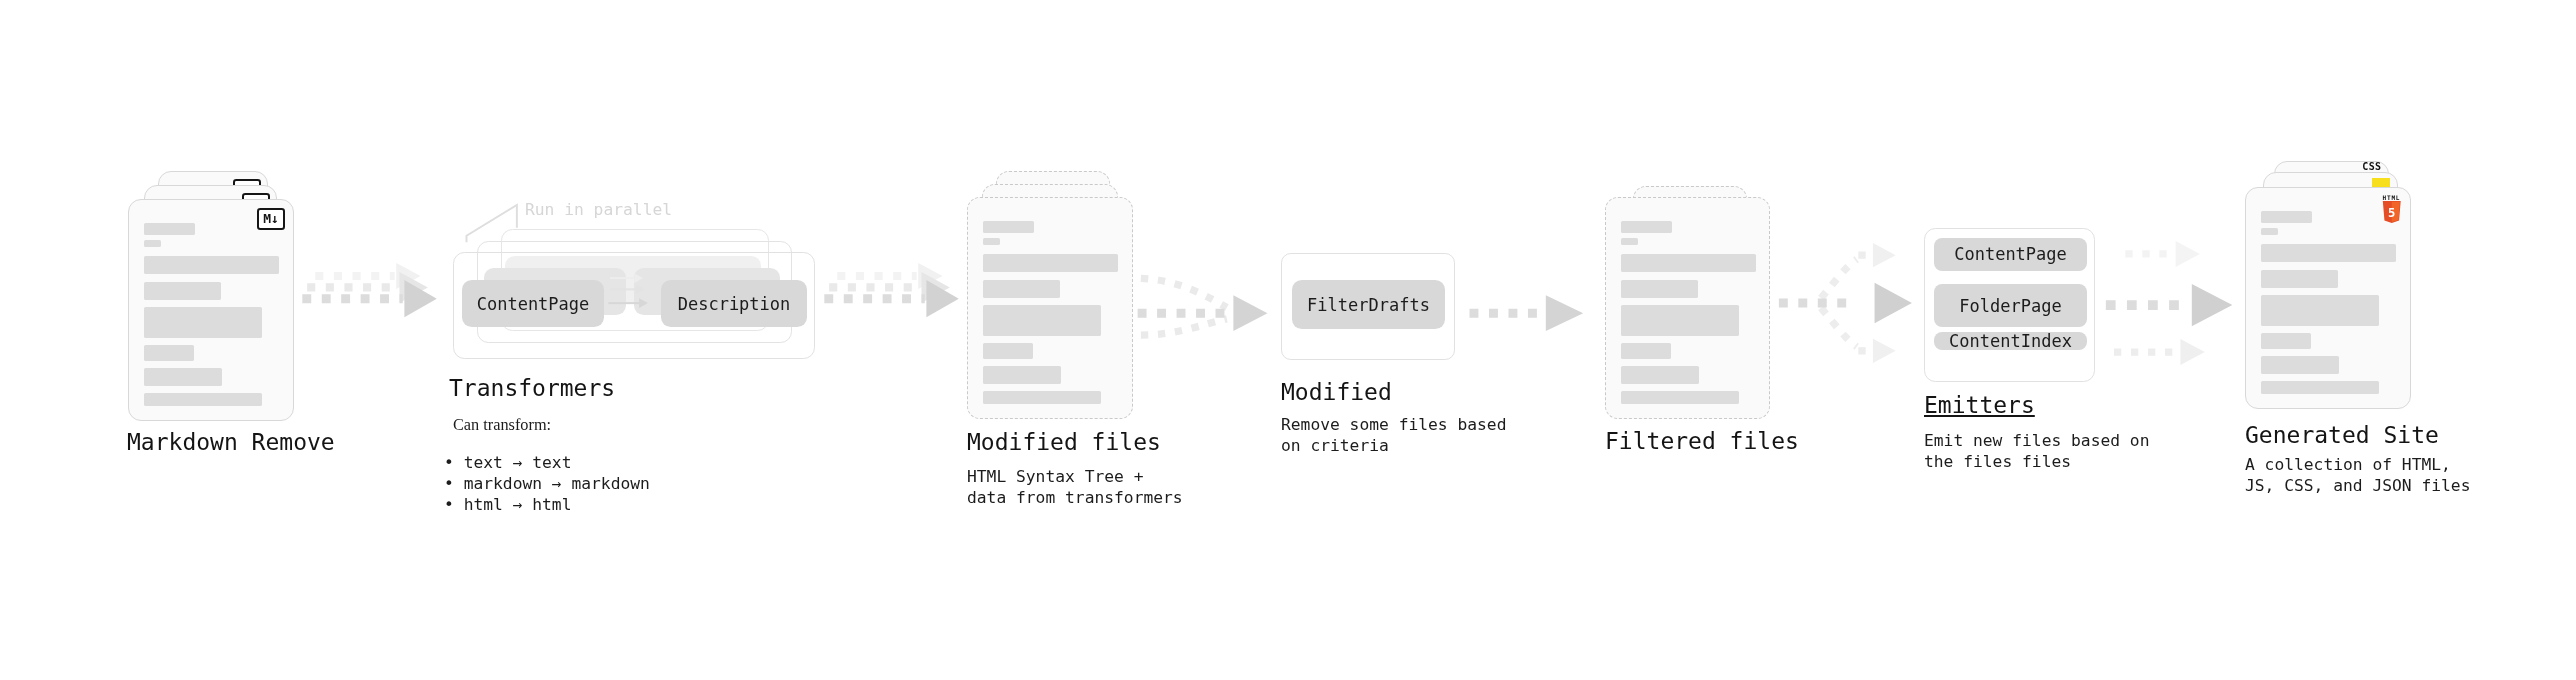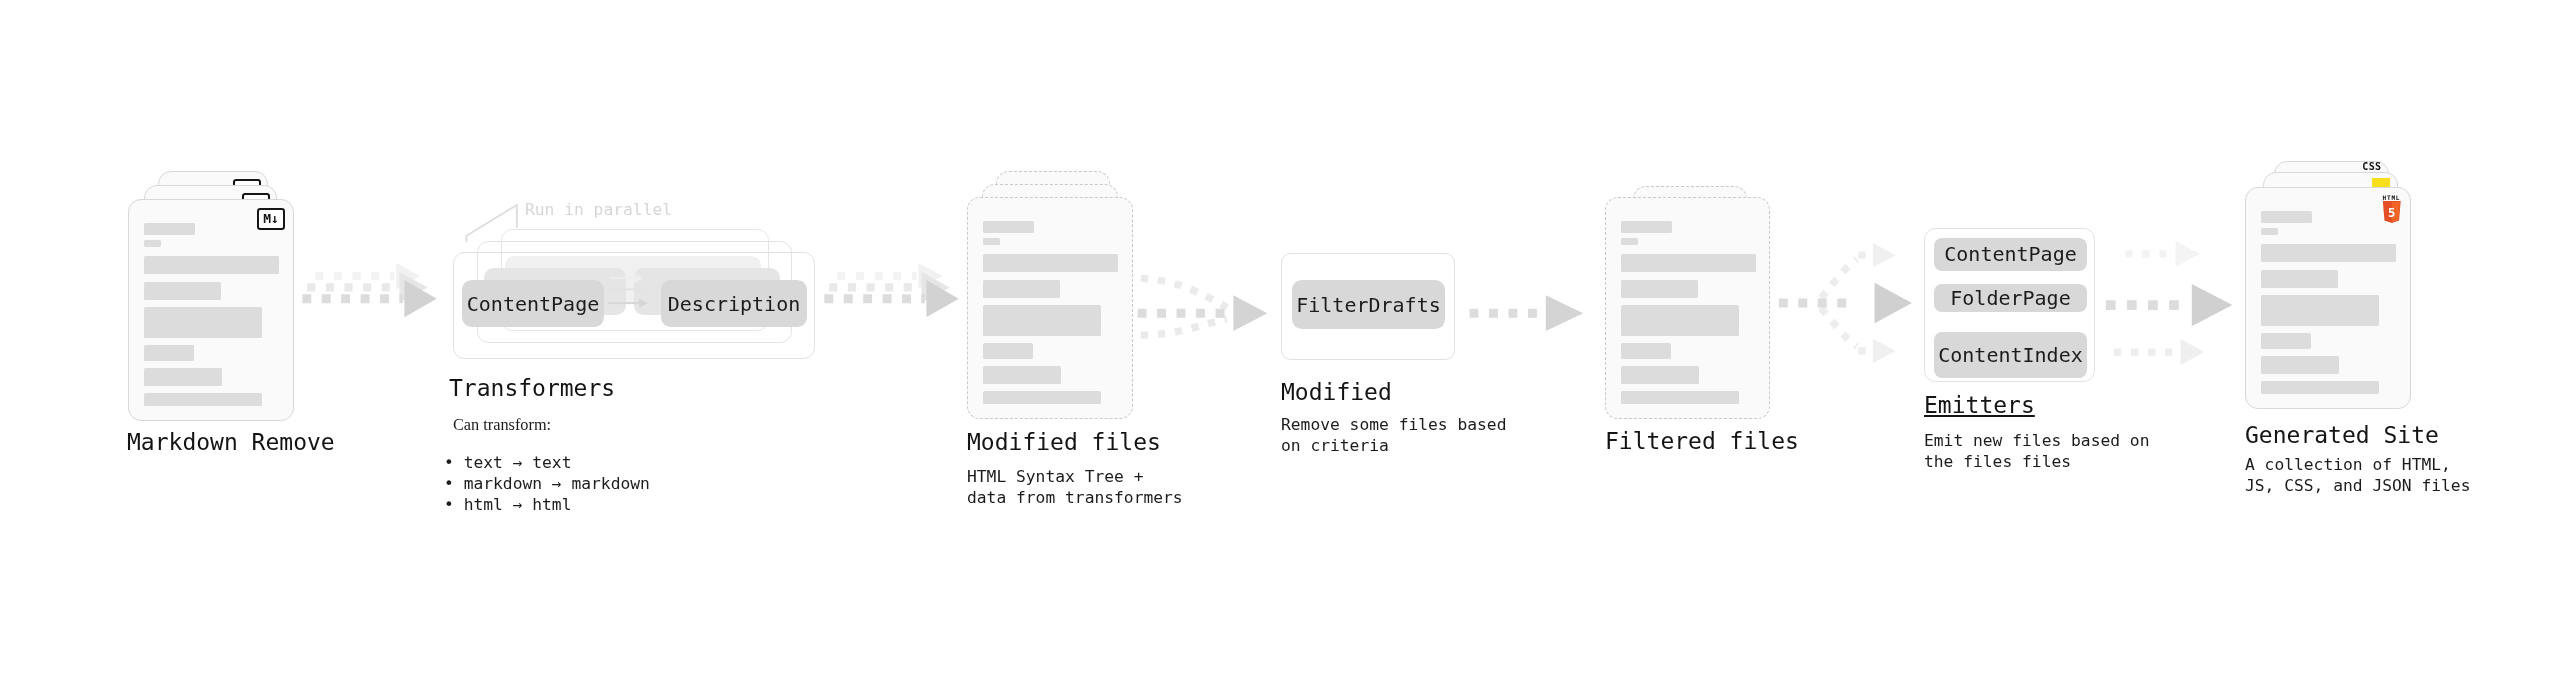--- a/index.html
+++ b/index.html
@@ -12,21 +12,21 @@
   .doc-bars{position:absolute;left:15.4px;top:23px;}
   .bar{background:#dcdcdc;border-radius:1.6px;}
   
   .badge-md{position:absolute;top:6.5px;right:6.5px;height:18px;line-height:17px;padding:0 4.1px;
             background:#ffffff;border:2px solid #161616;border-radius:3.3px;
             font-size:13px;font-weight:bold;color:#161616;}
   
   .box{position:absolute;border:1.6px solid #e1e1e1;border-radius:11.4px;box-sizing:border-box;background:transparent;}
   .box.white{background:#ffffff;}
   .pill{position:absolute;background:#d8d8d8;border-radius:9.8px;display:flex;align-items:center;justify-content:center;
-        font-size:20px;color:#1c1c1c;}
+        font-size:17px;color:#1c1c1c;}
   .ghost{position:absolute;border-radius:9.8px;}
   .g1{background:#e5e5e5;}
   .g2{background:#f0f0f0;}
   
   .node-label{position:absolute;font-size:23px;color:#141414;white-space:nowrap;}
   .note{position:absolute;font-size:16.3px;line-height:21px;color:#1c1c1c;white-space:nowrap;}
   .annotation{position:absolute;font-size:16.3px;color:#d6d6d6;white-space:nowrap;}
   
   .badge-css{position:absolute;top:2.4px;right:6.5px;text-align:center;line-height:6.5px;}
   .badge-css .t{font-size:10px;font-weight:bold;color:#111;letter-spacing:0.4px;}
@@ -198,22 +198,22 @@
     <path d="M58,98 C78,122 88,136 102,146" fill="none" stroke="#ededed" stroke-width="9" stroke-dasharray="9 12"></path>
     <line x1="104" y1="151" x2="120" y2="151" stroke="#ededed" stroke-width="9" stroke-dasharray="9 12"></line>
     <polygon points="122,136 122,166 150,151" fill="#f0f0f0"></polygon>
     <line x1="6" y1="92" x2="100" y2="92" stroke="#dcdcdc" stroke-width="11" stroke-dasharray="11 13"></line>
     <polygon points="124,67 124,117 170,92" fill="#d0d0d0"></polygon>
   </svg>
 
   <div>
     <div class="box white" style="left:1924px;top:228px;width:171px;height:154px;"></div>
     <div class="pill" style="left:1934px;top:238px;width:153px;height:32.5px;border-radius:8.1px;">ContentPage</div>
-    <div class="pill" style="left:1934px;top:284px;width:153px;height:28px;border-radius:8.1px;">FolderPage</div>
-    <div class="pill" style="left:1934px;top:332px;width:153px;height:46px;border-radius:8.1px;">ContentIndex</div>
+    <div class="pill" style="left:1934px;top:284px;width:153px;height:43px;border-radius:8.1px;">FolderPage</div>
+    <div class="pill" style="left:1934px;top:332px;width:153px;height:18px;border-radius:8.1px;">ContentIndex</div>
     <div class="node-label" style="left:1924px;top:392px;text-decoration:underline;">Emitters</div>
     <div class="note" style="left:1924px;top:430px;">
       <div>Emit new files based on</div>
       <div>the files files</div>
     </div>
   </div>
 
   <svg class="abs" style="left:2101px;top:232px;" width="150" height="138" viewBox="0 0 185 170">
     <line x1="30" y1="27" x2="90" y2="27" stroke="#f3f3f3" stroke-width="9" stroke-dasharray="9 12"></line>
     <polygon points="92,11 92,43 122,27" fill="#f4f4f4"></polygon>

